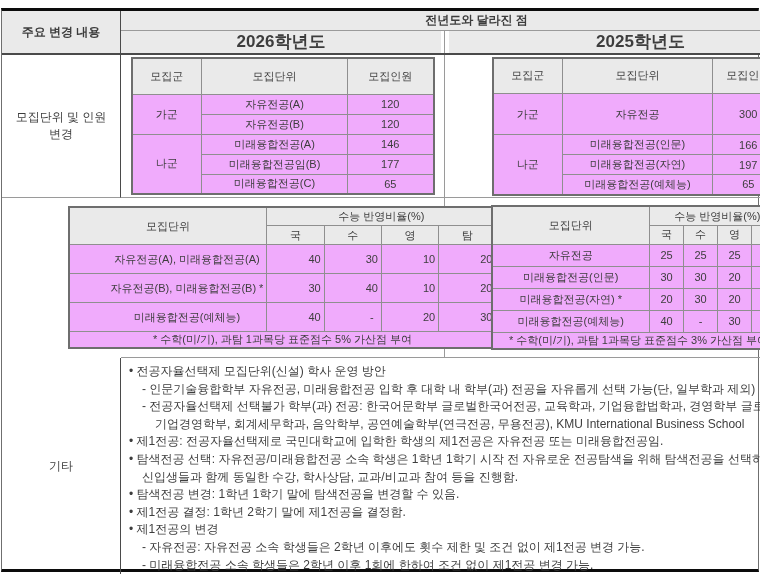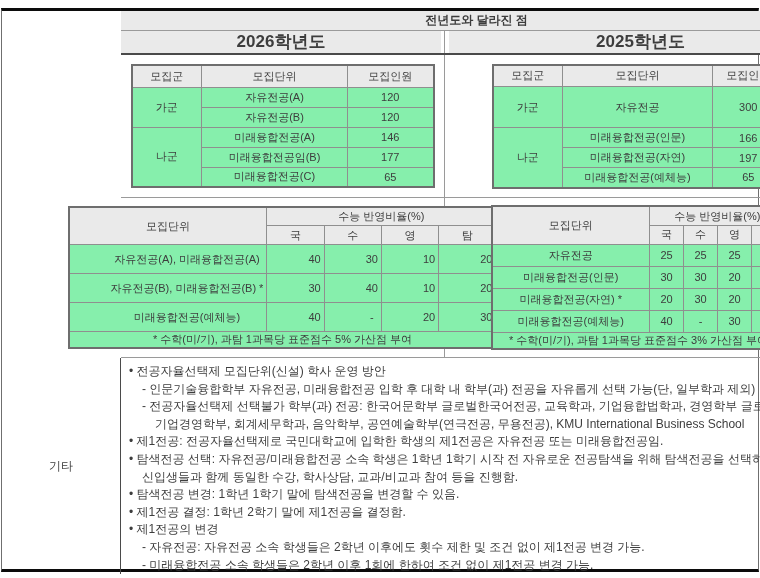--- a/index.html
+++ b/index.html
@@ -47,50 +47,52 @@
   .sec-label.last { border-bottom:none; }
   .sec-content { grid-column:2; border-bottom:1px solid #9a9a9a; }
   .sec-content.last { border-bottom:none; }
   .halves { display:flex; height:100%; }
   .half { display:flex; align-items:center; justify-content:center; }
   .half.l { width:324px; border-right:1px solid #9a9a9a; }
   .half.r { flex:1; }
   
   table.inner { border-collapse:collapse; table-layout:fixed; font-size:11px; color:#3d3d3d; border:2px solid #6e6e6e; }
   table.inner th, table.inner td { border:1px solid #8f8f8f; text-align:center; padding:0 3px; white-space:nowrap; overflow:hidden; }
-  table.inner th { background:#eaeaea; font-weight:400; height:22px; }
-  table.inner td { background:#86efac; }
+  table.inner th { background:#eaeaea; font-weight:400; height:36px; }
+  table.inner td { background:#f0abfc; }
   .t-r26 td { height:20px; }
   .t-r25 td { height:20px; }
   .t-r25 tr.tall td { height:41px; }
   .t-c26 tr.head th { height:19px; }
   .t-c26 td.data { height:29px;padding-left:41px; }
   .t-c25 tr.head th { height:19px; }
   .t-c25 td.data { height:22px; }
   tr.foot td { height:16px; }
   
   .etc-body { padding:5px 4px 0 8px; font-size:12px; line-height:17.6px; }
   .etc-line { white-space:nowrap; }
   .ind0 { padding-left:0; }
   .ind1 { padding-left:13px; }
   .ind2 { padding-left:26px; }
 </style>
 </head>
 <body>
 
 <div class="frame">
 
+  <div class="h-left">주요 변경 내용</div>
   <div class="h-top">전년도와 달라진 점</div>
   <div class="h-years">
     <div class="hy-cell hy-l">2026학년도</div>
     <div class="hy-gap-l"></div>
     <div class="hy-gap-r"></div>
     <div class="hy-cell hy-r">2025학년도</div>
   </div>
 
+  <div class="sec-label">모집단위 및 인원변경</div>
   <div class="sec-content">
     <div class="halves">
       <div class="half l">
         <table class="inner t-r26">
           <colgroup>
               <col style="width:70px">
               <col style="width:146px">
               <col style="width:86px">
             </colgroup>
           <tbody>

